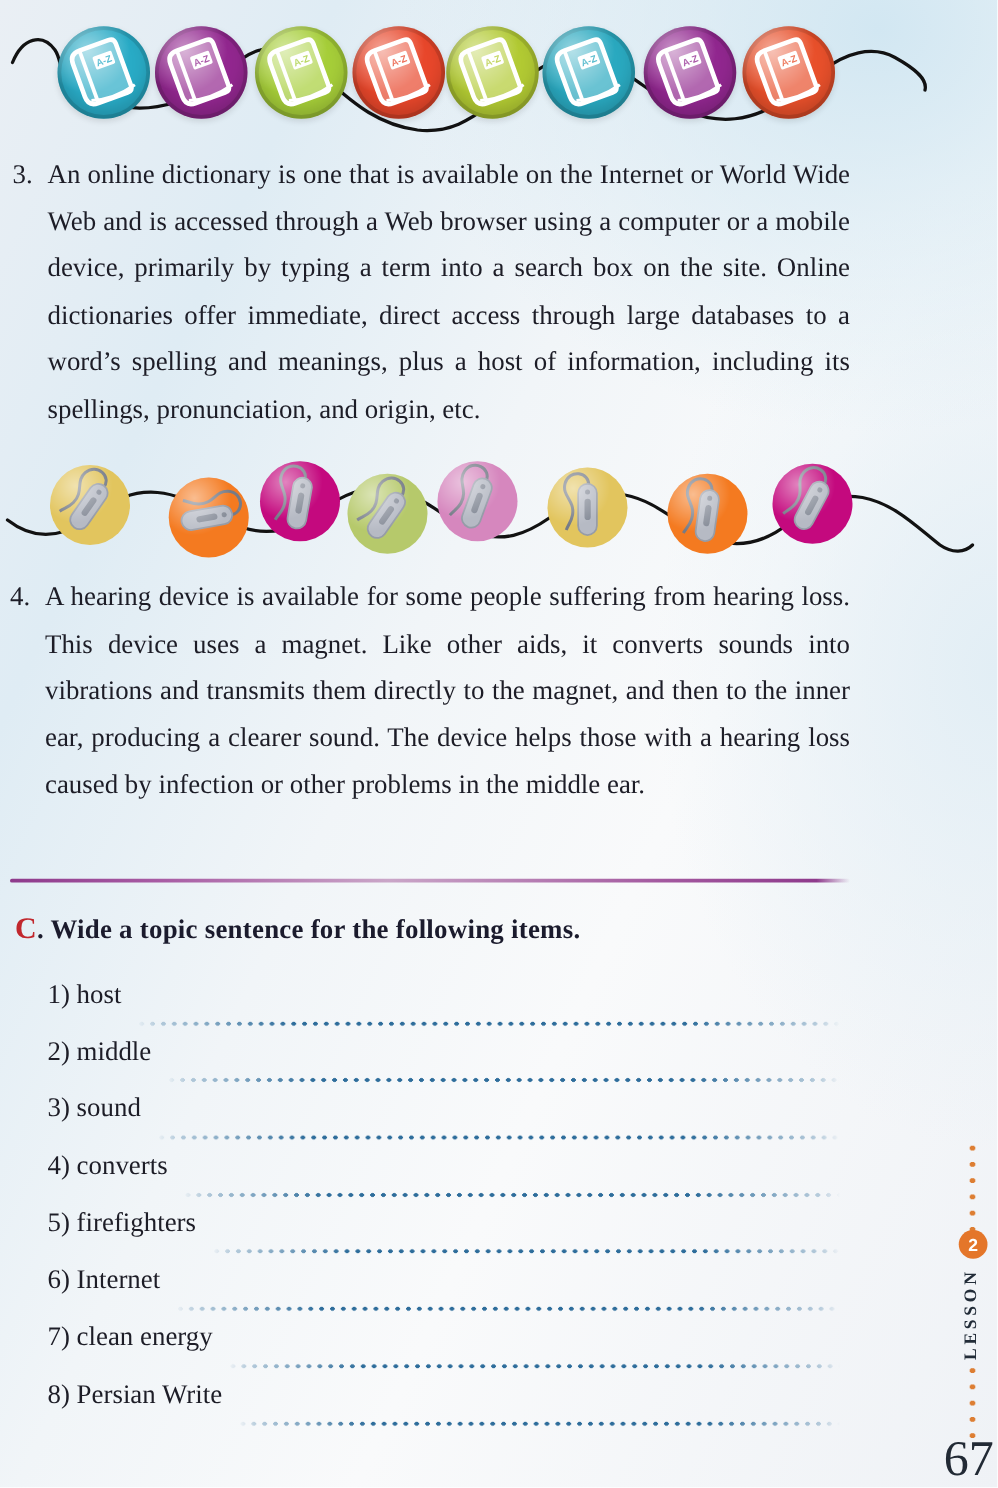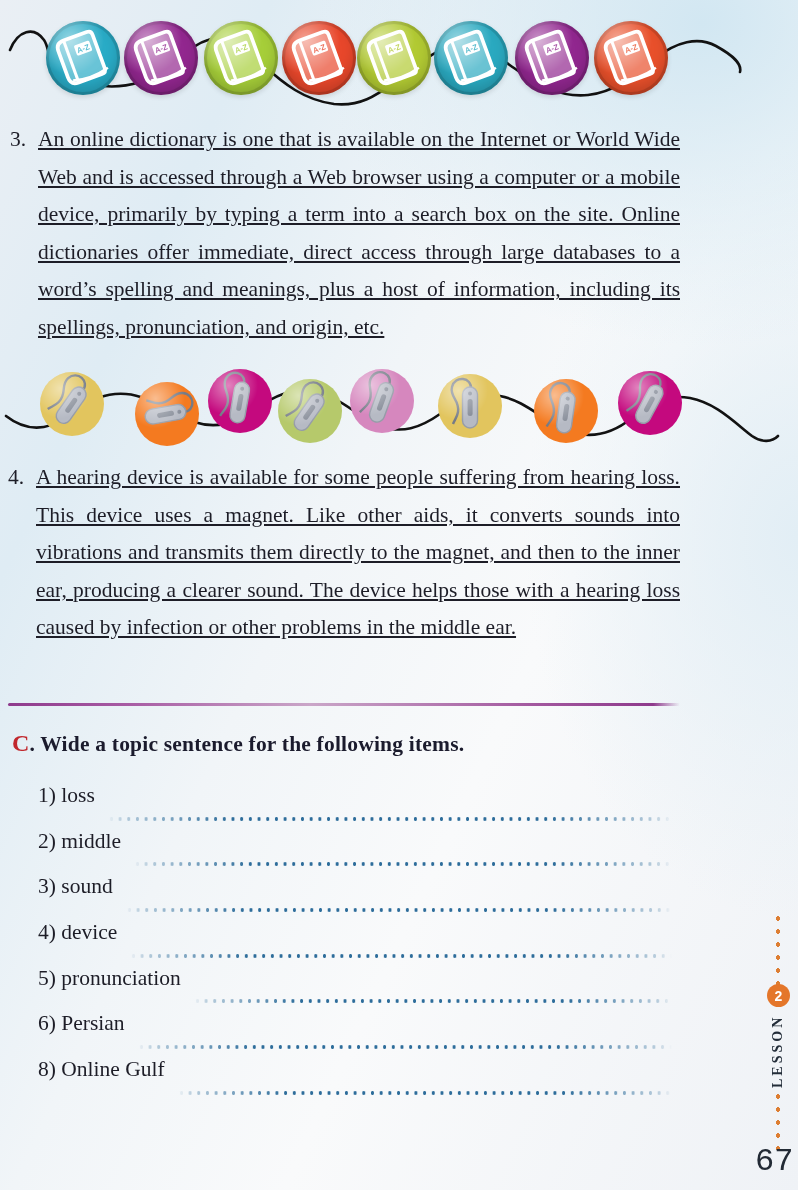--- a/index.html
+++ b/index.html
@@ -22,21 +22,21 @@
   }
   .badge::after{
     content:"";position:absolute;inset:0;border-radius:50%;
     background:radial-gradient(circle at 32% 26%, rgba(255,255,255,.5) 0%, rgba(255,255,255,0) 46%);
   }
   .badge svg{position:absolute;inset:0;width:100%;height:100%;}
   .para{
     position:absolute;width:670px;box-sizing:border-box;padding-left:28px;
     font-size:21.5px;line-height:37.6px;color:#1d1d27;
   }
-  .para p{margin:0;text-align:justify;text-decoration:underline;}
+  .para p{margin:0;text-align:justify;}
   .para .pnum{position:absolute;left:0;top:0;}
   .divider{
     position:absolute;height:3px;border-radius:2px;
     background:linear-gradient(90deg,#8e3a8c 0%,#a85ca4 18%,#caa6c8 45%,#a3589f 78%,#8e3a8c 96%,rgba(142,58,140,0) 100%);
   }
   .sec-head{
     position:absolute;margin:0;font-size:21.5px;font-weight:bold;color:#1b1b2d;letter-spacing:.2px;
   }
   .sec-head .sec-letter{font-size:24px;}
   .tlist{position:absolute;}
@@ -57,21 +57,21 @@
   .lesson-circle{
     position:absolute;width:23px;height:23px;border-radius:50%;background:#e4762a;
     color:#fff;font-size:14px;font-weight:bold;display:flex;align-items:center;justify-content:center;
     font-family:"Liberation Sans","DejaVu Sans",sans-serif;
   }
   .lesson-label{
     position:absolute;writing-mode:vertical-rl;transform:rotate(180deg);
     font-size:14px;font-weight:600;letter-spacing:3px;color:#222c38;
   }
   .page-number{
-    position:absolute;font-size:32px;color:#222a35;font-family:Liberation Mono, monospace;
+    position:absolute;font-size:40px;color:#222a35;
   }
 </style>
 </head>
 <body>
 
 <div class="page">
 
   <svg class="wave" style="top:0;" width="798" height="128" viewBox="0 0 798 128">
     <path d="M10 50 C 18 30, 34 26, 44 40 C 50 49, 46 58, 58 68 C 78 84, 108 92, 140 82 C 172 72, 186 46, 208 40 C 228 34, 244 48, 262 64 C 284 84, 304 100, 334 104 C 362 107, 378 94, 398 80 C 418 66, 432 50, 456 45 C 478 41, 494 54, 514 68 C 536 84, 560 98, 588 95 C 616 92, 636 74, 656 58 C 676 42, 698 36, 716 46 C 734 56, 742 64, 740 72"></path>
   </svg>
@@ -263,45 +263,49 @@
   </section>
 
   <div class="divider" style="top:703px;left:8px;width:672px;"></div>
 
   <h2 class="sec-head" style="top:730px;left:12px;">
     <span class="sec-letter" style="color:#c1272d;">C</span><span>. Wide a topic sentence for the following items.</span>
   </h2>
 
   <div class="tlist" id="topic-list" style="top:783px;left:38px;width:634px;">
       <div class="trow">
-        <span class="lbl"><span>1) </span><span>loss</span></span>
+        <span class="lbl"><span>1) </span><span>host</span></span>
         <span class="leader" style="--dot: #2e6d9b;"></span>
       </div>
       <div class="trow">
         <span class="lbl"><span>2) </span><span>middle</span></span>
         <span class="leader" style="--dot: #2e6d9b;"></span>
       </div>
       <div class="trow">
         <span class="lbl"><span>3) </span><span>sound</span></span>
         <span class="leader" style="--dot: #2e6d9b;"></span>
       </div>
       <div class="trow">
-        <span class="lbl"><span>4) </span><span>device</span></span>
-        <span class="leader" style="--dot: #2e6d9b;"></span>
-      </div>
-      <div class="trow">
-        <span class="lbl"><span>5) </span><span>pronunciation</span></span>
-        <span class="leader" style="--dot: #2e6d9b;"></span>
-      </div>
-      <div class="trow">
-        <span class="lbl"><span>6) </span><span>Persian</span></span>
-        <span class="leader" style="--dot: #2e6d9b;"></span>
-      </div>
-      <div class="trow">
-        <span class="lbl"><span>8) </span><span>Online Gulf</span></span>
+        <span class="lbl"><span>4) </span><span>converts</span></span>
+        <span class="leader" style="--dot: #2e6d9b;"></span>
+      </div>
+      <div class="trow">
+        <span class="lbl"><span>5) </span><span>firefighters</span></span>
+        <span class="leader" style="--dot: #2e6d9b;"></span>
+      </div>
+      <div class="trow">
+        <span class="lbl"><span>6) </span><span>Internet</span></span>
+        <span class="leader" style="--dot: #2e6d9b;"></span>
+      </div>
+      <div class="trow">
+        <span class="lbl"><span>7) </span><span>clean energy</span></span>
+        <span class="leader" style="--dot: #2e6d9b;"></span>
+      </div>
+      <div class="trow">
+        <span class="lbl"><span>8) </span><span>Persian Write</span></span>
         <span class="leader" style="--dot: #2e6d9b;"></span>
       </div>
     </div>
 
   <div class="rail-dots" style="left:775px;top:912px;height:73px;"></div>
   <div class="lesson-circle" style="left:767px;top:984px;">
     <span>2</span>
   </div>
   <div class="lesson-label" style="left:770px;top:1012px;height:76px;">LESSON</div>
   <div class="rail-dots" style="left:775px;top:1090px;height:62px;"></div>

